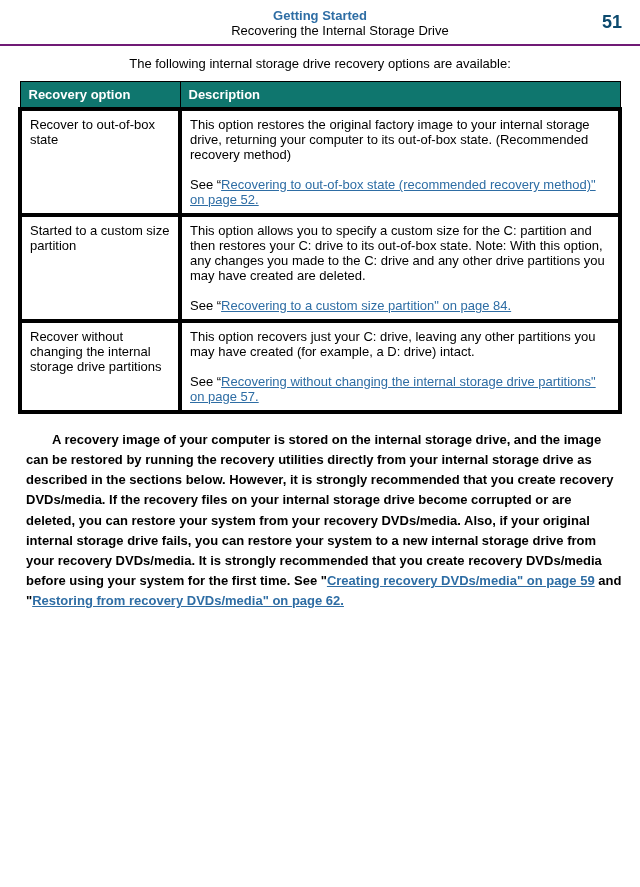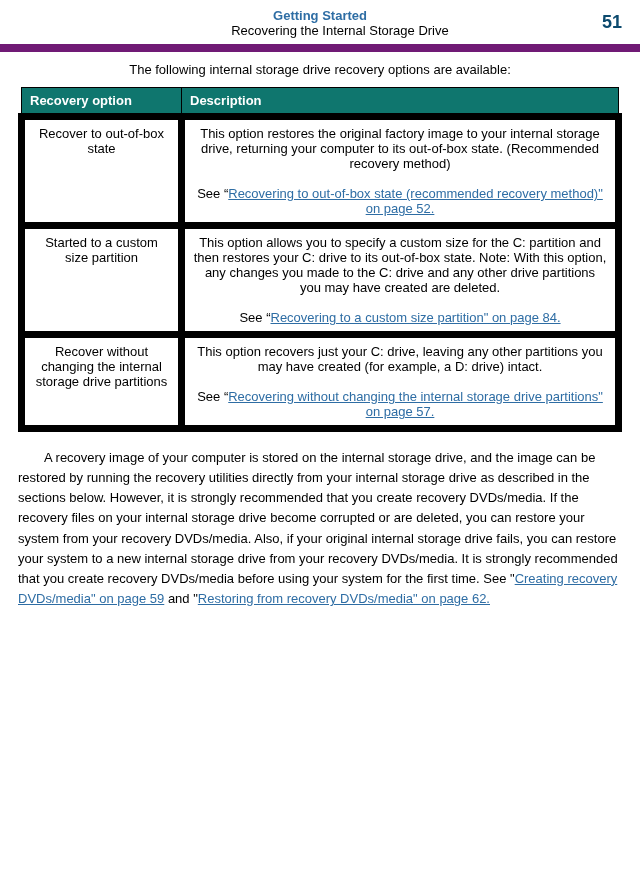--- a/index.html
+++ b/index.html
@@ -7,21 +7,21 @@
       width: 640px;
       min-height: 887px;
       font-family: Arial, Helvetica, sans-serif;
       font-size: 13px;
       color: #000;
       background: #fff;
     }
     .header {
       text-align: center;
       padding: 8px 0 6px 0;
-      border-bottom: 8px solid #701a75;
+      border-bottom: 2px solid #701a75;
       margin-bottom: 10px;
     }
     .header-top {
       font-size: 13px;
       font-weight: bold;
       color: #2e6da4;
     }
     .header-sub {
       font-size: 13px;
       color: #000;
@@ -51,38 +51,38 @@
     }
     table th {
       background: #0f766e;
       color: #fff;
       font-weight: bold;
       padding: 5px 8px;
       border: 1px solid #000;
       text-align: left;
     }
     table td {
-      border: 7px solid #000000;
+      border: 4px solid #000000;
       padding: 6px 8px;
       vertical-align: top;
-      text-align: center;
     }
     table td.option-col {
       font-weight: normal;
       width: 160px;
     }
     .link-blue {
       color: #2e6da4;
       text-decoration: underline;
     }
     .body-text {
-      padding: 0 18px 10px 18px;
+      padding: 0 18px 10px 26px;
       font-size: 13px;
       line-height: 1.55;
       text-indent: 2em;
+      font-weight: bold;
     }
   </style>
 </head>
 <body>
 
 <div class="header-wrap">
   <div class="header">
     <div class="header-top">Getting Started</div>
     <div class="header-sub">Recovering the Internal Storage Drive</div>
   </div>

